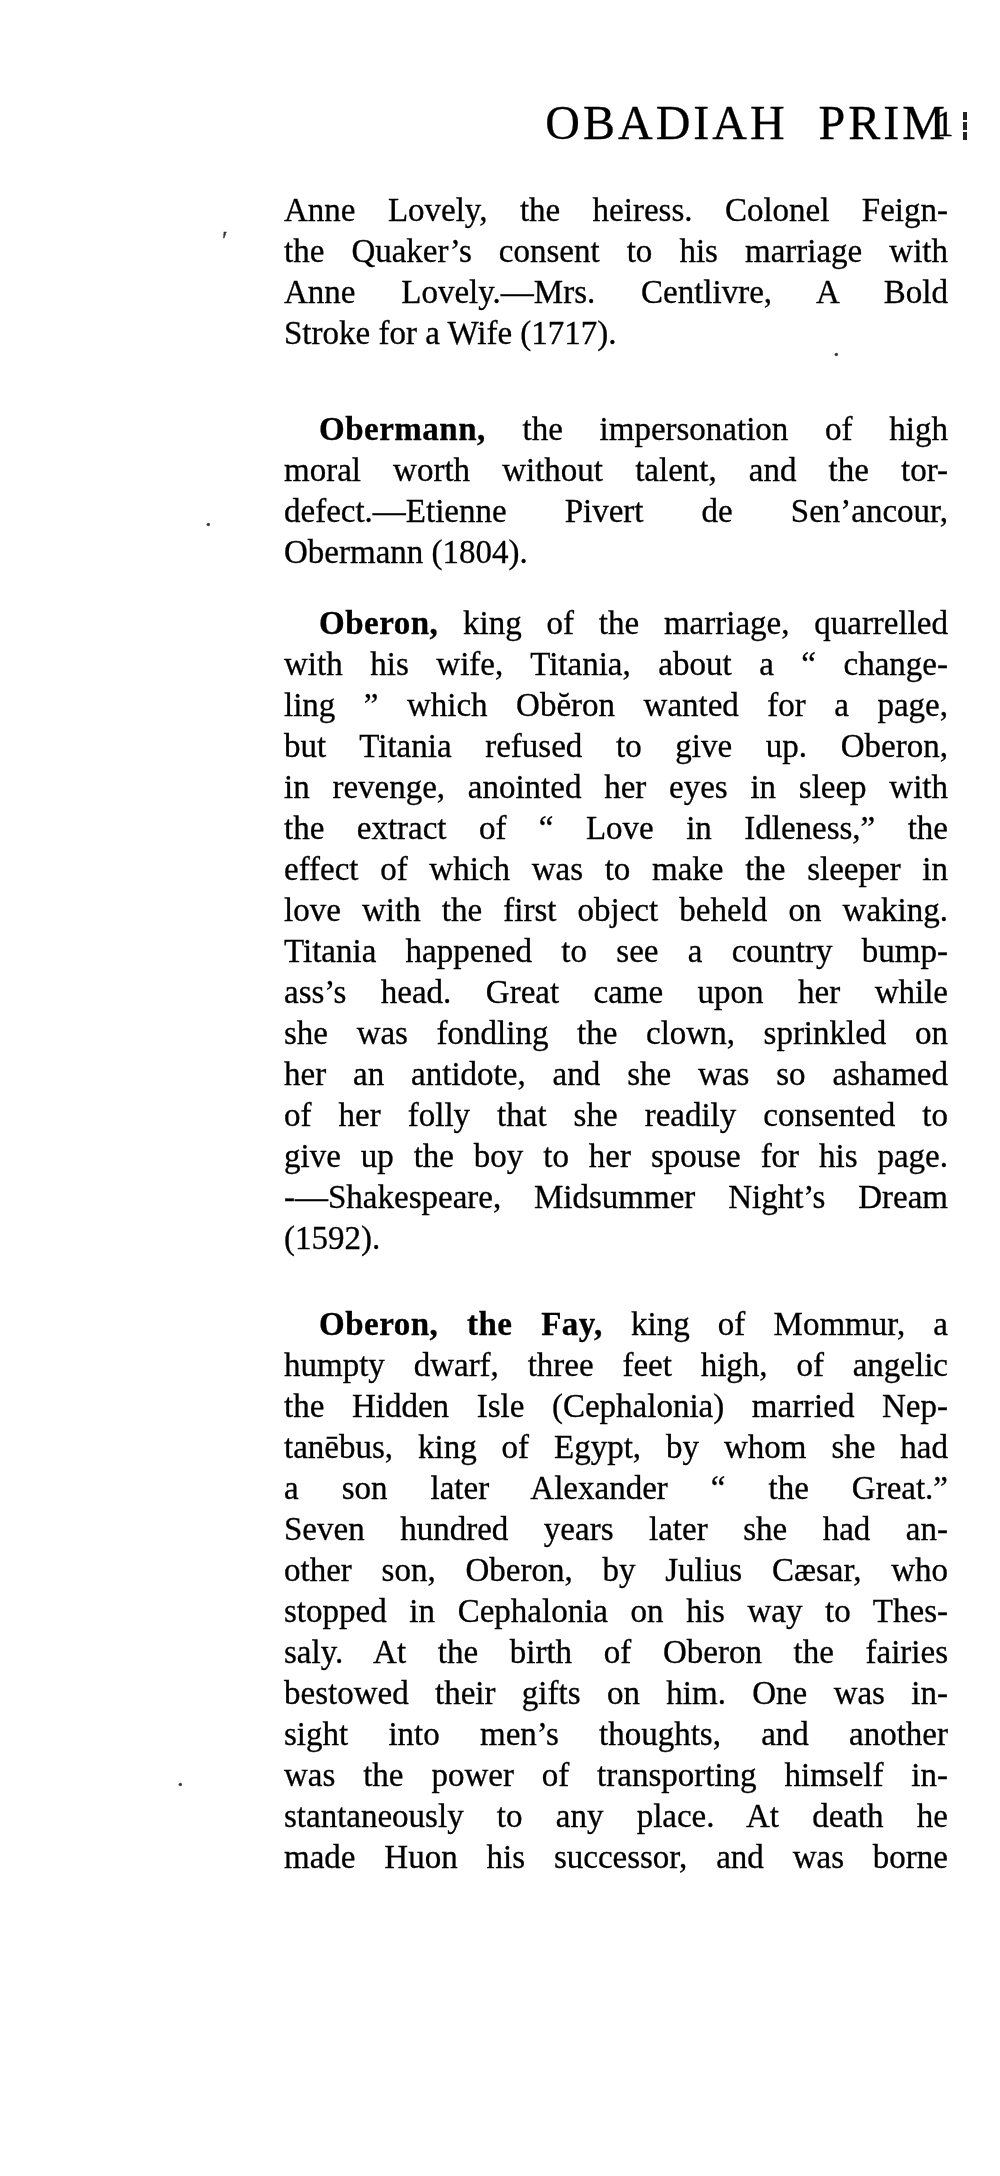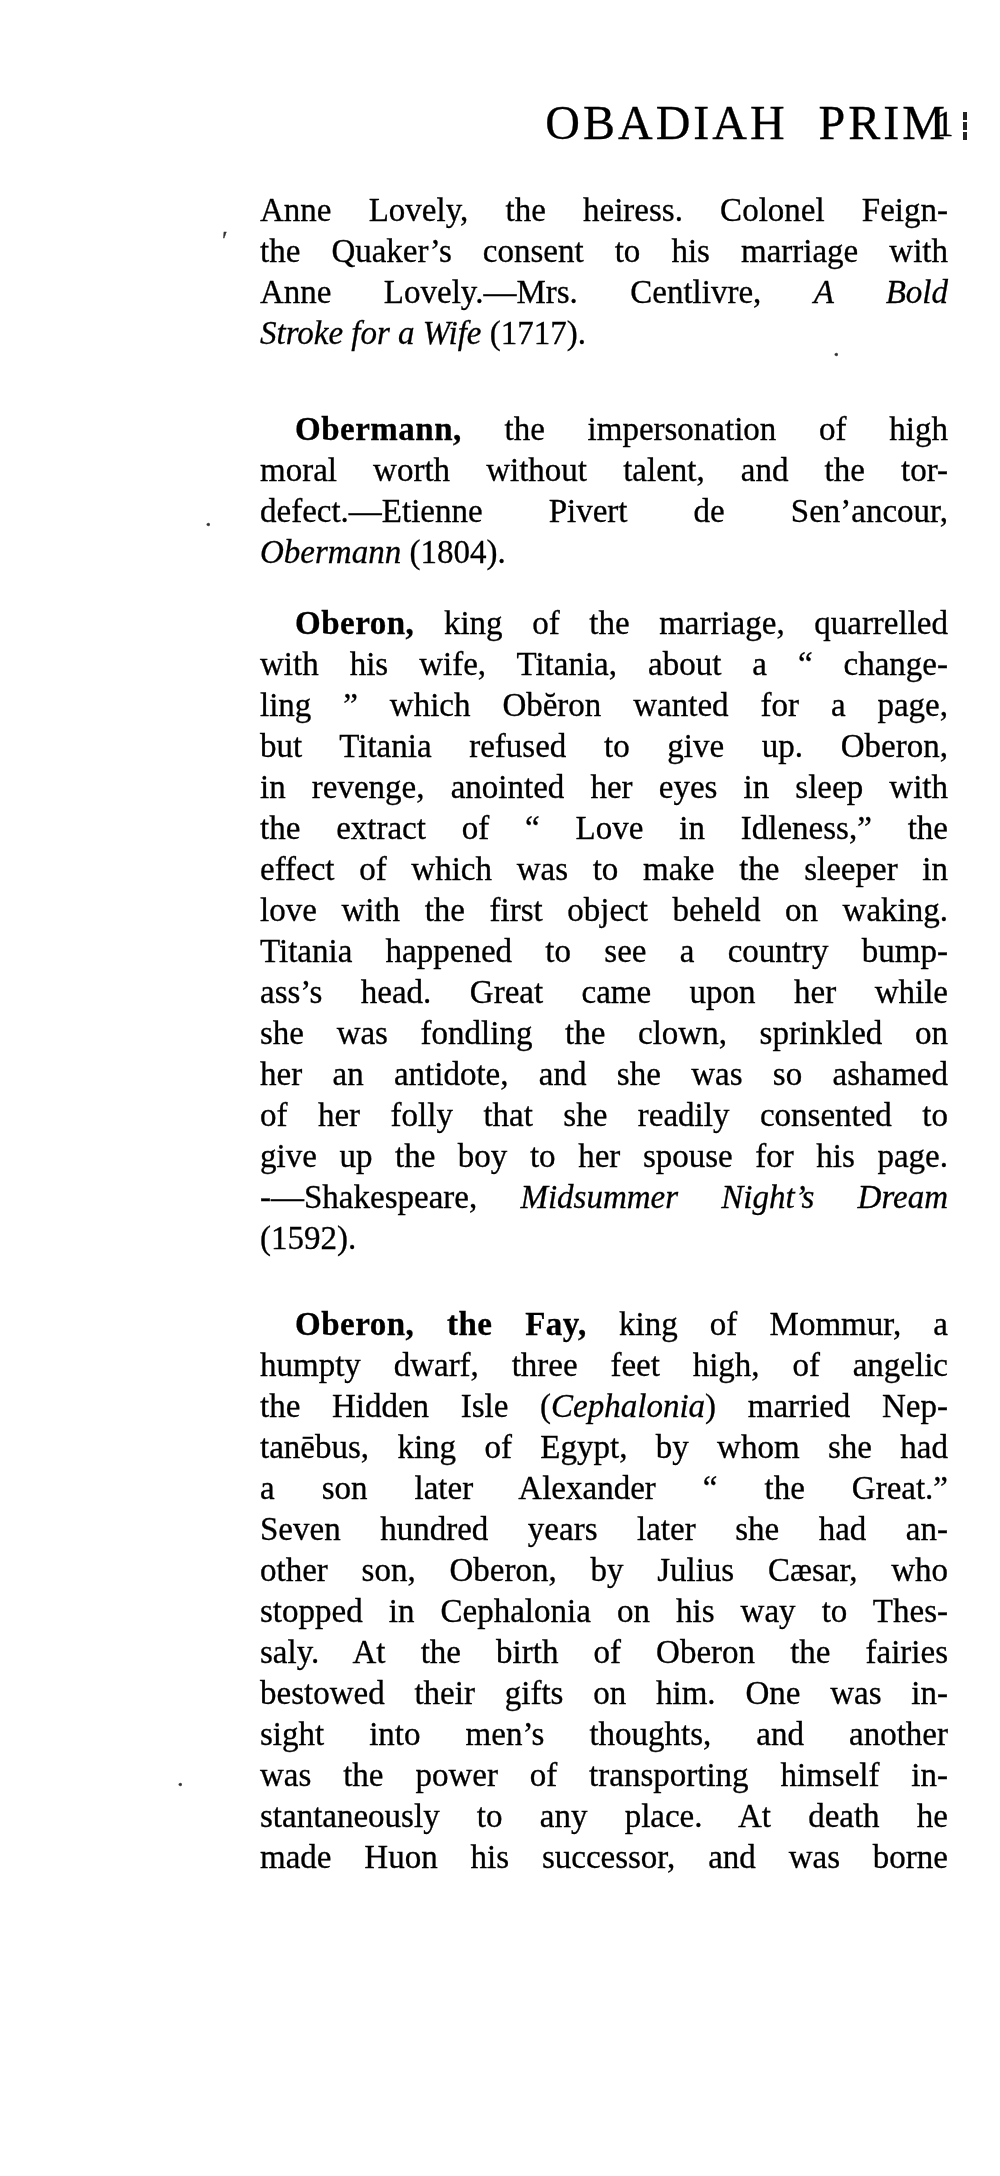--- a/index.html
+++ b/index.html
@@ -54,27 +54,28 @@
   }
   .para { margin: 0; }
   .para:nth-child(2) { margin-top: 55px; }
   .para:nth-child(3) { margin-top: 30px; }
   .para:nth-child(4) { margin-top: 45px; }
   .line {
     text-align: justify;
     text-align-last: justify;
     height: 41px;
     white-space: normal;
+    margin-left: 24px;
   }
   .line.last {
     text-align-last: left;
   }
   .para.indent .line:first-child { text-indent: 35px; }
   .b { font-weight: bold; letter-spacing: 0.5px; }
-  .i { font-style: italic; }
+  .i { }
   
   .scan-mark {
     position: absolute;
     font-size: 26px;
     line-height: 26px;
     color: #000;
     opacity: 0.8;
   }
 </style>
 </head>

